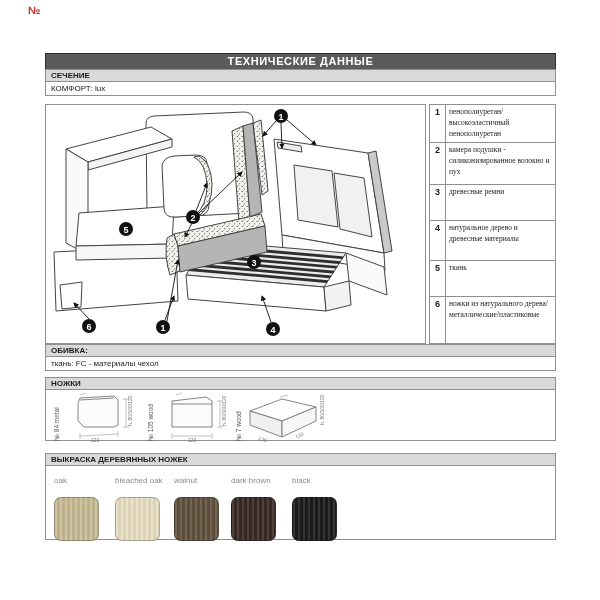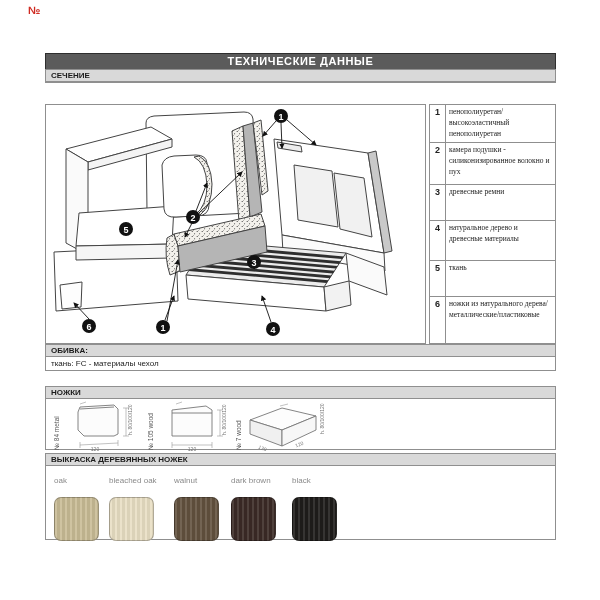--- a/index.html
+++ b/index.html
@@ -12,21 +12,21 @@
     background:#5b5b5b; border:1px solid #2e2e2e; color:#fff; font-size:11px; font-weight:bold;
     text-align:center; line-height:15px; letter-spacing:0.6px; }
 
   .sec-box { position:absolute; left:45px; width:511px; border:1px solid #8f8f8f; background:#fff; }
   .sec-head { background:#d9d9d9; border-bottom:1px solid #8f8f8f; font-size:8px; font-weight:bold;
     padding:1px 0 1px 5px; height:12px; line-height:10px; color:#1a1a1a; }
   .sec-row { font-size:8px; padding:2px 0 2px 5px; color:#1a1a1a; }
 
   .box-sechenie { top:69px; }
   .box-obivka  { top:344px; }
-  .box-nozhki  { top:386px; height:64px; }
+  .box-nozhki  { top:377px; height:64px; }
   .box-colors  { top:453px; height:87px; }
 
   .diagram-box { position:absolute; left:45px; top:104px; width:381px; height:240px;
     border:1px solid #8f8f8f; background:#fff; }
 
   .materials { position:absolute; left:429px; top:104px; width:127px; height:240px;
     border:1px solid #8f8f8f; display:flex; flex-direction:column; background:#fff; }
   .mrow { display:flex; border-bottom:1px solid #8f8f8f; }
   .mrow:last-child { border-bottom:none; }
   .mrow:nth-child(1){height:38px} .mrow:nth-child(2){height:42px}
@@ -38,38 +38,39 @@
 
   .legs-body { position:relative; height:58px; }
   .leg-fig { position:absolute; top:1px; }
   .leg-fig.l1 { left:4px; } .leg-fig.l2 { left:98px; } .leg-fig.l3 { left:186px; }
 
   .colors-body { position:relative; height:78px; }
   .swatch-item { position:absolute; top:10px; width:50px; }
   .swatch-item .sw-label { font-size:8px; color:#8a8a8a; margin-bottom:12px; white-space:nowrap; }
   .swatch { width:45px; height:44px; border-radius:7px; border:1px solid rgba(0,0,0,0.25);
     background-image:repeating-linear-gradient(90deg, rgba(255,255,255,0.10) 0 2px, rgba(0,0,0,0.06) 2px 5px); }
-  .sw0{left:8px} .sw1{left:63px} .sw2{left:128px} .sw3{left:185px} .sw4{left:246px}
+  .sw0{left:8px} .sw1{left:69px} .sw2{left:128px} .sw3{left:185px} .sw4{left:246px}
 
   svg text { font-family:"Liberation Sans", sans-serif; }
   .callout-num { font-size:9px; font-weight:bold; fill:#fff; }
   .leg-name { font-size:6.5px; fill:#555; }
   .leg-dim { font-size:5px; fill:#777; }
 </style>
 </head>
 <body>
 
 <div class="page">
 
   <div class="corner-mark">№</div>
 
   <div class="title-bar">ТЕХНИЧЕСКИЕ ДАННЫЕ</div>
 
   <div class="sec-box box-sechenie">
     <div class="sec-head">СЕЧЕНИЕ</div>
+    <div class="sec-row">КОМФОРТ: lux</div>
   </div>
 
   <div class="diagram-box">
     <svg width="379" height="238" viewBox="0 0 379 238">
       <defs>
         <pattern id="spk" width="5" height="5" patternUnits="userSpaceOnUse">
           <rect width="5" height="5" fill="#f3f1ec"></rect>
           <circle cx="1.2" cy="1.5" r="0.55" fill="#2a2a2a"></circle>
           <circle cx="3.6" cy="3.8" r="0.5" fill="#2a2a2a"></circle>
           <circle cx="2.6" cy="0.6" r="0.35" fill="#2a2a2a"></circle>

